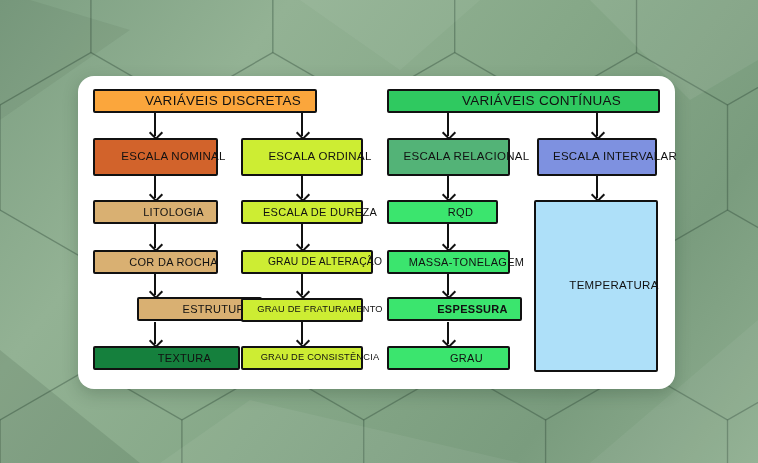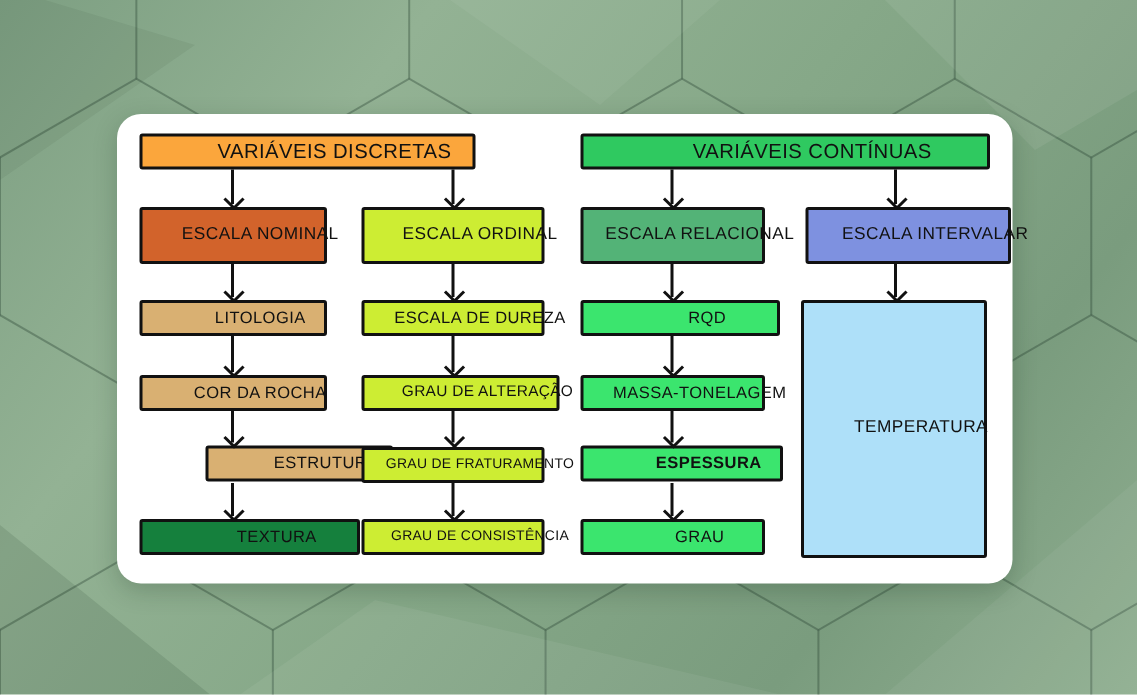--- a/index.html
+++ b/index.html
@@ -94,33 +94,33 @@
     </svg>
 
   <div class="card">
 
     <div class="box fs-header" style="left: 15px; top: 13px; width: 224px; height: 24px; background-color: rgb(251, 166, 60);">VARIÁVEIS DISCRETAS</div>
     <div class="box fs-header" style="left: 309px; top: 13px; width: 273px; height: 24px; background-color: rgb(47, 201, 96);">VARIÁVEIS CONTÍNUAS</div>
 
     <div class="box fs-scale" style="left: 15px; top: 62px; width: 125px; height: 38px; background-color: rgb(210, 99, 43);">ESCALA NOMINAL</div>
     <div class="box fs-scale" style="left: 163px; top: 62px; width: 122px; height: 38px; background-color: rgb(205, 237, 51); text-align: right;">ESCALA ORDINAL</div>
     <div class="box fs-scale" style="left: 309px; top: 62px; width: 123px; height: 38px; background-color: rgb(83, 179, 119);">ESCALA RELACIONAL</div>
-    <div class="box fs-scale" style="left: 459px; top: 62px; width: 137px; height: 38px; background-color: rgb(126, 145, 224);">ESCALA INTERVALAR</div>
+    <div class="box fs-scale" style="left: 459px; top: 62px; width: 120px; height: 38px; background-color: rgb(126, 145, 224);">ESCALA INTERVALAR</div>
 
     <div class="box fs-item" style="left: 15px; top: 174px; width: 125px; height: 24px; background-color: rgb(217, 176, 114);">COR DA ROCHA</div>
     <div class="box fs-item" style="left: 15px; top: 124px; width: 125px; height: 24px; background-color: rgb(217, 176, 114);">LITOLOGIA</div>
     <div class="box fs-item" style="left: 15px; top: 221px; width: 125px; height: 24px; background-color: rgb(217, 176, 114); margin-left: 44px;">ESTRUTURA</div>
     <div class="box fs-item" style="left: 15px; top: 270px; width: 147px; height: 24px; background-color: #15803d;">TEXTURA</div>
 
     <div class="box fs-item" style="left: 163px; top: 124px; width: 122px; height: 24px; background-color: rgb(205, 237, 51);">ESCALA DE DUREZA</div>
     <div class="box fs-sm" style="left: 163px; top: 174px; width: 132px; height: 24px; background-color: rgb(205, 237, 51);">GRAU DE ALTERAÇÃO</div>
     <div class="box fs-xs" style="left: 163px; top: 222px; width: 122px; height: 24px; background-color: rgb(205, 237, 51);">GRAU DE FRATURAMENTO</div>
     <div class="box fs-xs" style="left: 163px; top: 270px; width: 122px; height: 24px; background-color: rgb(205, 237, 51);">GRAU DE CONSISTÊNCIA</div>
 
-    <div class="box fs-item" style="left: 309px; top: 124px; width: 133px; height: 24px; background-color: rgb(59, 229, 110);">RQD</div>
+    <div class="box fs-item" style="left: 309px; top: 124px; width: 111px; height: 24px; background-color: rgb(59, 229, 110);">RQD</div>
     <div class="box fs-item" style="left: 309px; top: 174px; width: 123px; height: 24px; background-color: rgb(59, 229, 110);">MASSA-TONELAGEM</div>
     <div class="box fs-item" style="left: 309px; top: 221px; width: 135px; height: 24px; background-color: rgb(59, 229, 110); font-weight: bold;">ESPESSURA</div>
     <div class="box fs-item" style="left: 309px; top: 270px; width: 123px; height: 24px; background-color: rgb(59, 229, 110);">GRAU</div>
 
     <div class="box fs-scale" style="left: 456px; top: 124px; width: 124px; height: 172px; background-color: rgb(174, 224, 249);">TEMPERATURA</div>
 
     <div id="arrow-layer">
         <div class="arrow" style="left: 72px; top: 37px; height: 25px;">
           <div class="line"></div>
           <div class="head"></div>

